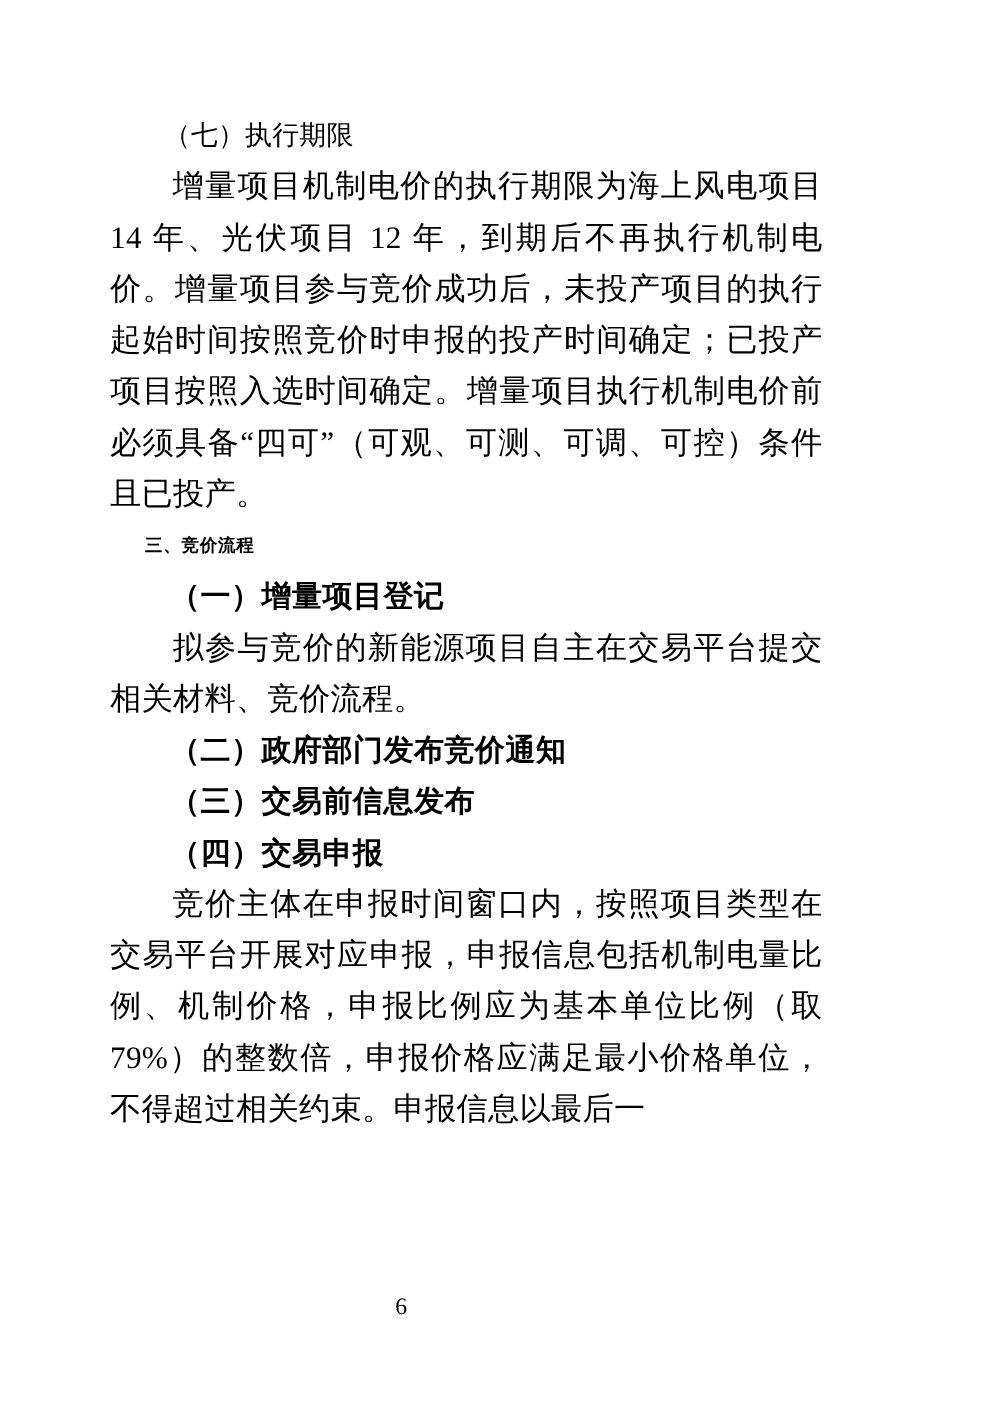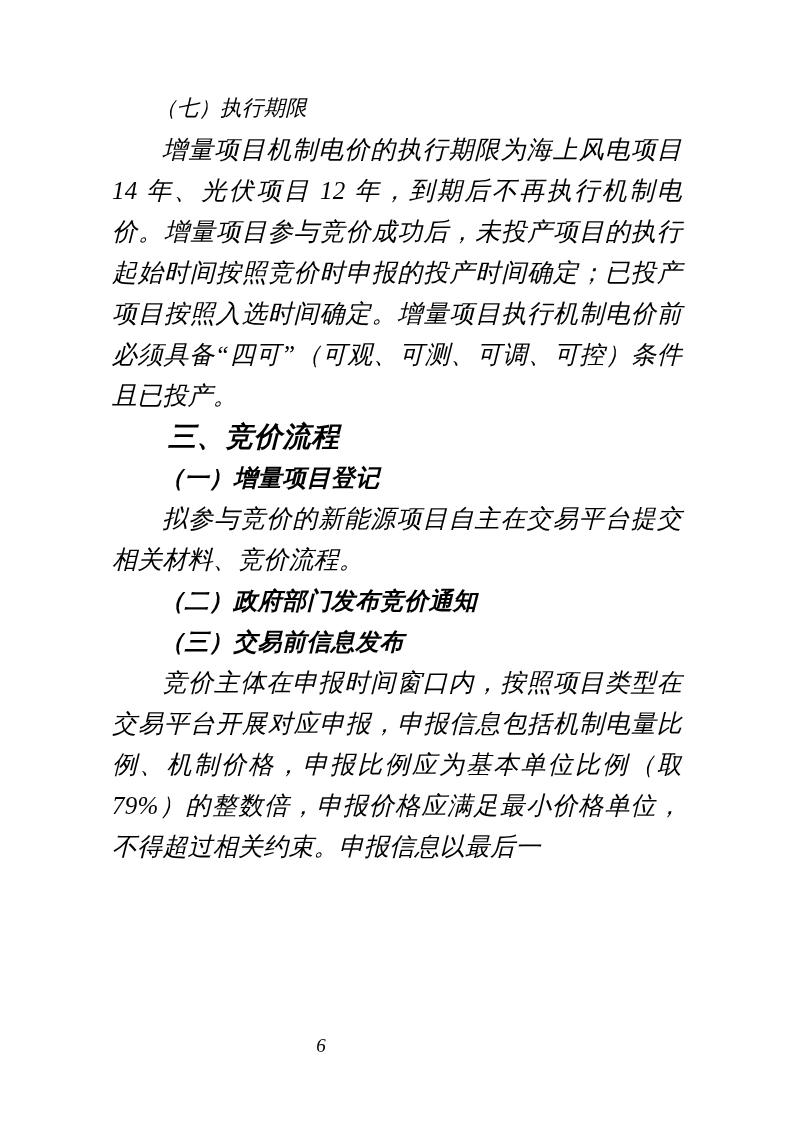--- a/index.html
+++ b/index.html
@@ -15,22 +15,21 @@
     position: relative;
     overflow: hidden;
   }
   .page {
     position: absolute;
     left: 0;
     top: 0;
     width: 642px;
     height: 1123px;
     box-sizing: border-box;
-    padding: 88px 112px 60px 112px;
-    font-style: italic;
+    padding: 88px 112px 60px 88px;
   }
   .content {
     width: 570px;
   }
   .para {
     font-size: 25px;
     line-height: 41px;
     text-align: justify;
     text-justify: inter-ideograph;
     margin: 0 0 0 0;
@@ -39,21 +38,21 @@
     font-family: "Liberation Serif", "DejaVu Serif", serif;
   }
   .heading-sub {
     font-size: 21.5px;
     line-height: 41px;
     margin: 0;
     text-indent: 2em;
     letter-spacing: 0.2px;
   }
   .heading-main {
-    font-size: 28px;
+    font-size: 14px;
     line-height: 41px;
     margin: 0;
     text-indent: 2em;
     font-weight: bold;
     letter-spacing: 0.6px;
     font-family: "Liberation Sans", sans-serif;
   }
   .heading-bold {
     font-weight: bold;
     font-family: "Liberation Sans", sans-serif;
@@ -85,19 +84,20 @@
     <p class="heading-sub heading-bold">（一）增量项目登记</p>
 
     <p class="para">拟参与竞价的新能源项目自主在交易平台提交相关材料、竞价流程。</p>
 
     <p class="heading-sub heading-bold">（二）政府部门发布竞价通知</p>
 
 
     <p class="heading-sub heading-bold">（三）交易前信息发布</p>
 
 
+    <p class="heading-sub heading-bold">（四）交易申报</p>
 
     <p class="para">竞价主体在申报时间窗口内，按照项目类型在交易平台开展对应申报，申报信息包括机制电量比例、机制价格，申报比例应为基本单位比例（取 79%）的整数倍，申报价格应满足最小价格单位，不得超过相关约束。申报信息以最后一</p>
 
   </div>
 
   <div class="page-number">6</div>
 </div>
 
 </body></html>

